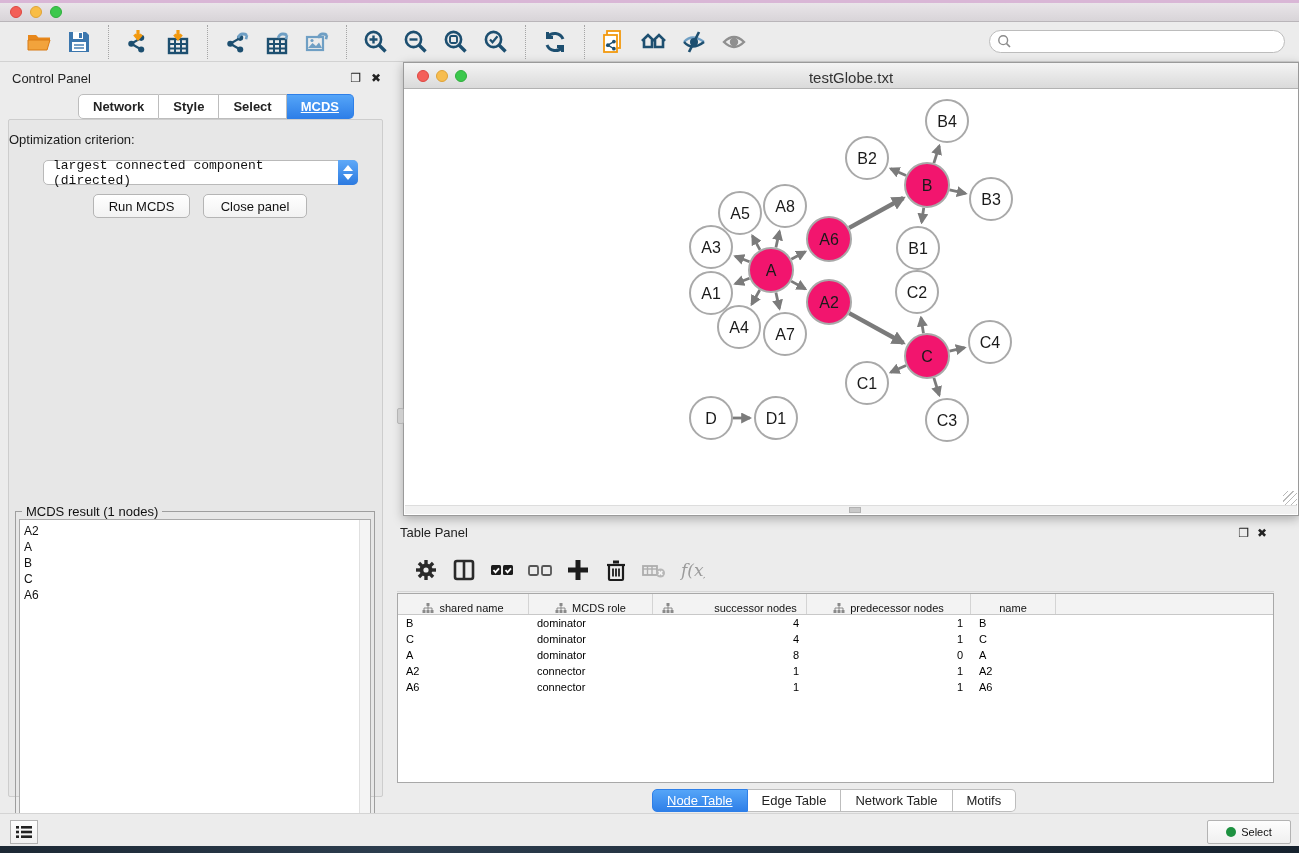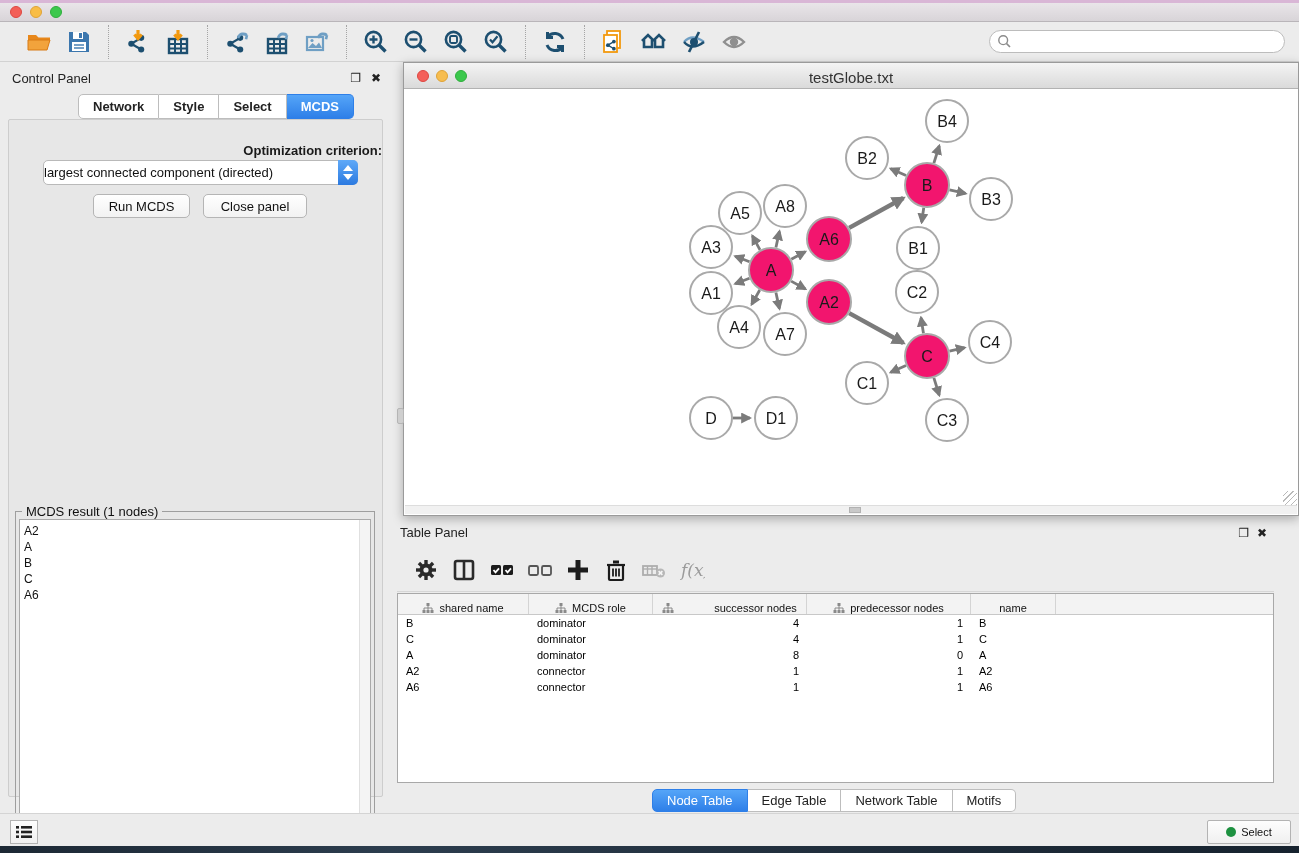--- a/index.html
+++ b/index.html
@@ -37,29 +37,29 @@
   #cp-header { position:absolute; left:12px; top:9px; font-size:13px; color:#222; }
   .panel-float-icon,.panel-close-icon { position:absolute; top:9px; font-size:12px; color:#222; cursor:default; }
   #cp-float { right:30px; } #cp-close { right:10px; }
   .seg-tabs { position:absolute; display:flex; }
   #cp-tabs { left:78px; top:32px; }
   .seg { height:25px; padding:0 14px; background:#fff; border:1px solid #bdbdbd;
     border-left:none; font-size:13px; font-weight:bold; color:#222;
     display:flex; align-items:center; }
   .seg:first-child { border-left:1px solid #bdbdbd; border-radius:5px 0 0 5px; }
   .seg:last-child { border-radius:0 5px 5px 0; }
-  .seg.active { background:linear-gradient(#55a5f8,#2e7fe8); border-color:#2e7fe8; color:#fff; }
+  .seg.active { background:linear-gradient(#55a5f8,#2e7fe8); border-color:#2e7fe8; color:#fff;text-decoration:underline; }
   #cp-inner { position:absolute; left:8px; top:57px; width:375px; height:678px;
     background:#e7e7e7; border:1px solid #cdcdcd; border-radius:2px; }
-  #opt-label { position:absolute; width:100%; text-align:right; top:23px;
-    font-size:13px; font-weight:bold; color:#1a1a1a; }
+  #opt-label { position:absolute; width:100%; text-align:left; top:12px;
+    font-size:13px; font-weight:normal; color:#1a1a1a; }
   #criterion-select { position:absolute; left:34px; top:40px; width:315px; height:25px;
     background:#fff; border:1px solid #b9b9b9; border-radius:5px;
     display:flex; align-items:center; font-size:13px; color:#111; }
-  #criterion-select .sel-text { padding-left:0; flex:1; }
+  #criterion-select .sel-text { padding-left:9px; flex:1;font-family:Liberation Mono, monospace; }
   .stepper { width:20px; height:25px; margin-right:-1px; border-radius:0 5px 5px 0;
     background:linear-gradient(#5fa9f8,#2c7ae0); position:relative; }
   .stepper::before { content:""; position:absolute; left:5px; top:5px;
     border-left:5px solid transparent; border-right:5px solid transparent;
     border-bottom:6px solid #fff; }
   .stepper::after { content:""; position:absolute; left:5px; bottom:5px;
     border-left:5px solid transparent; border-right:5px solid transparent;
     border-top:6px solid #fff; }
   .cp-btn { position:absolute; top:74px; height:24px; background:linear-gradient(#ffffff,#f2f2f2);
     border:1px solid #b5b5b5; border-radius:5px; font-size:13px; color:#111;

